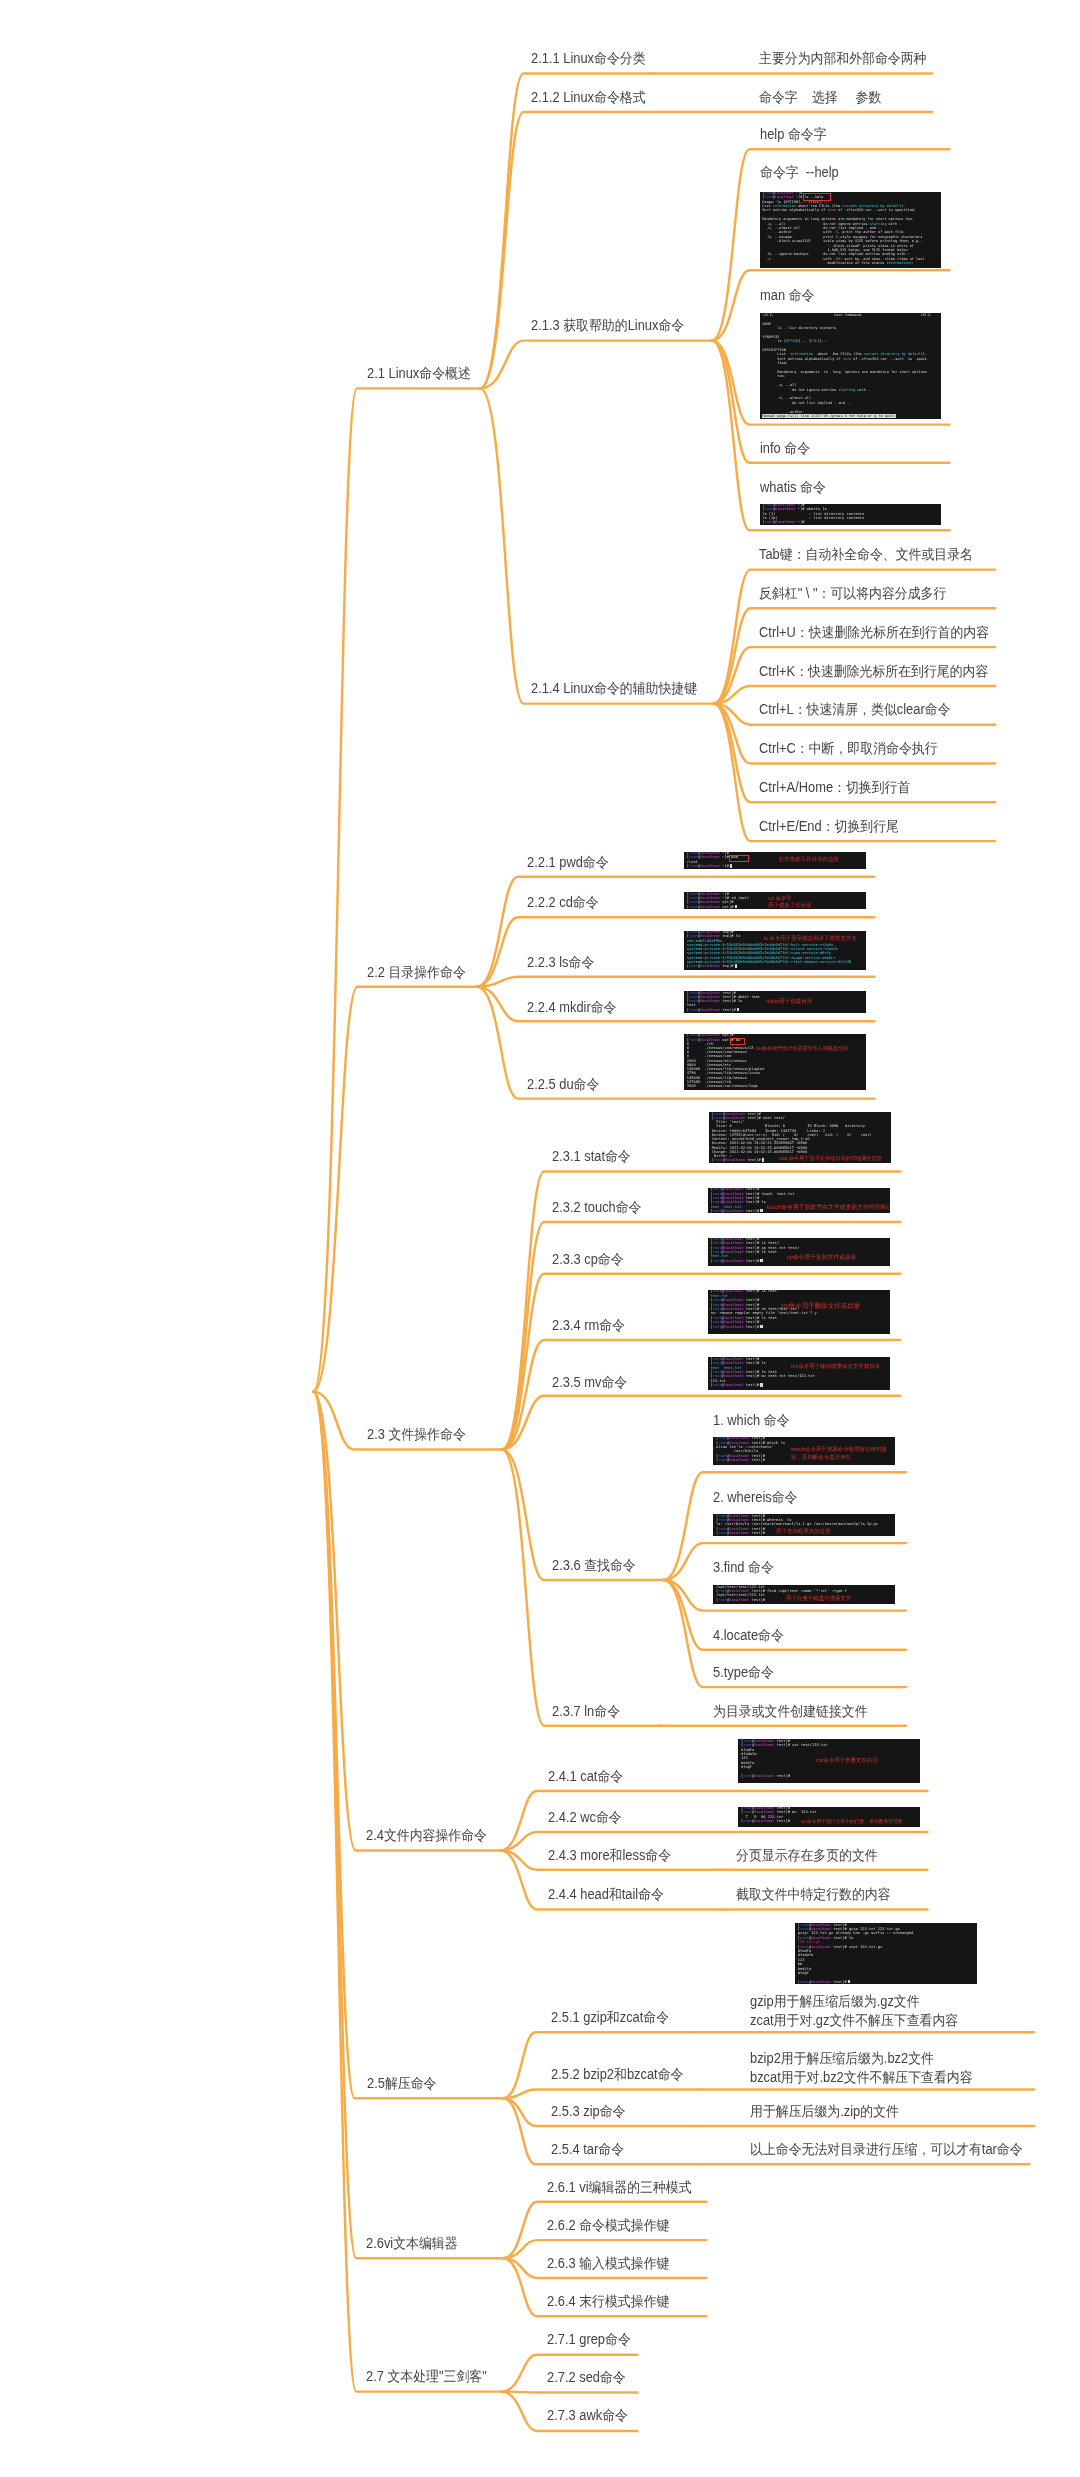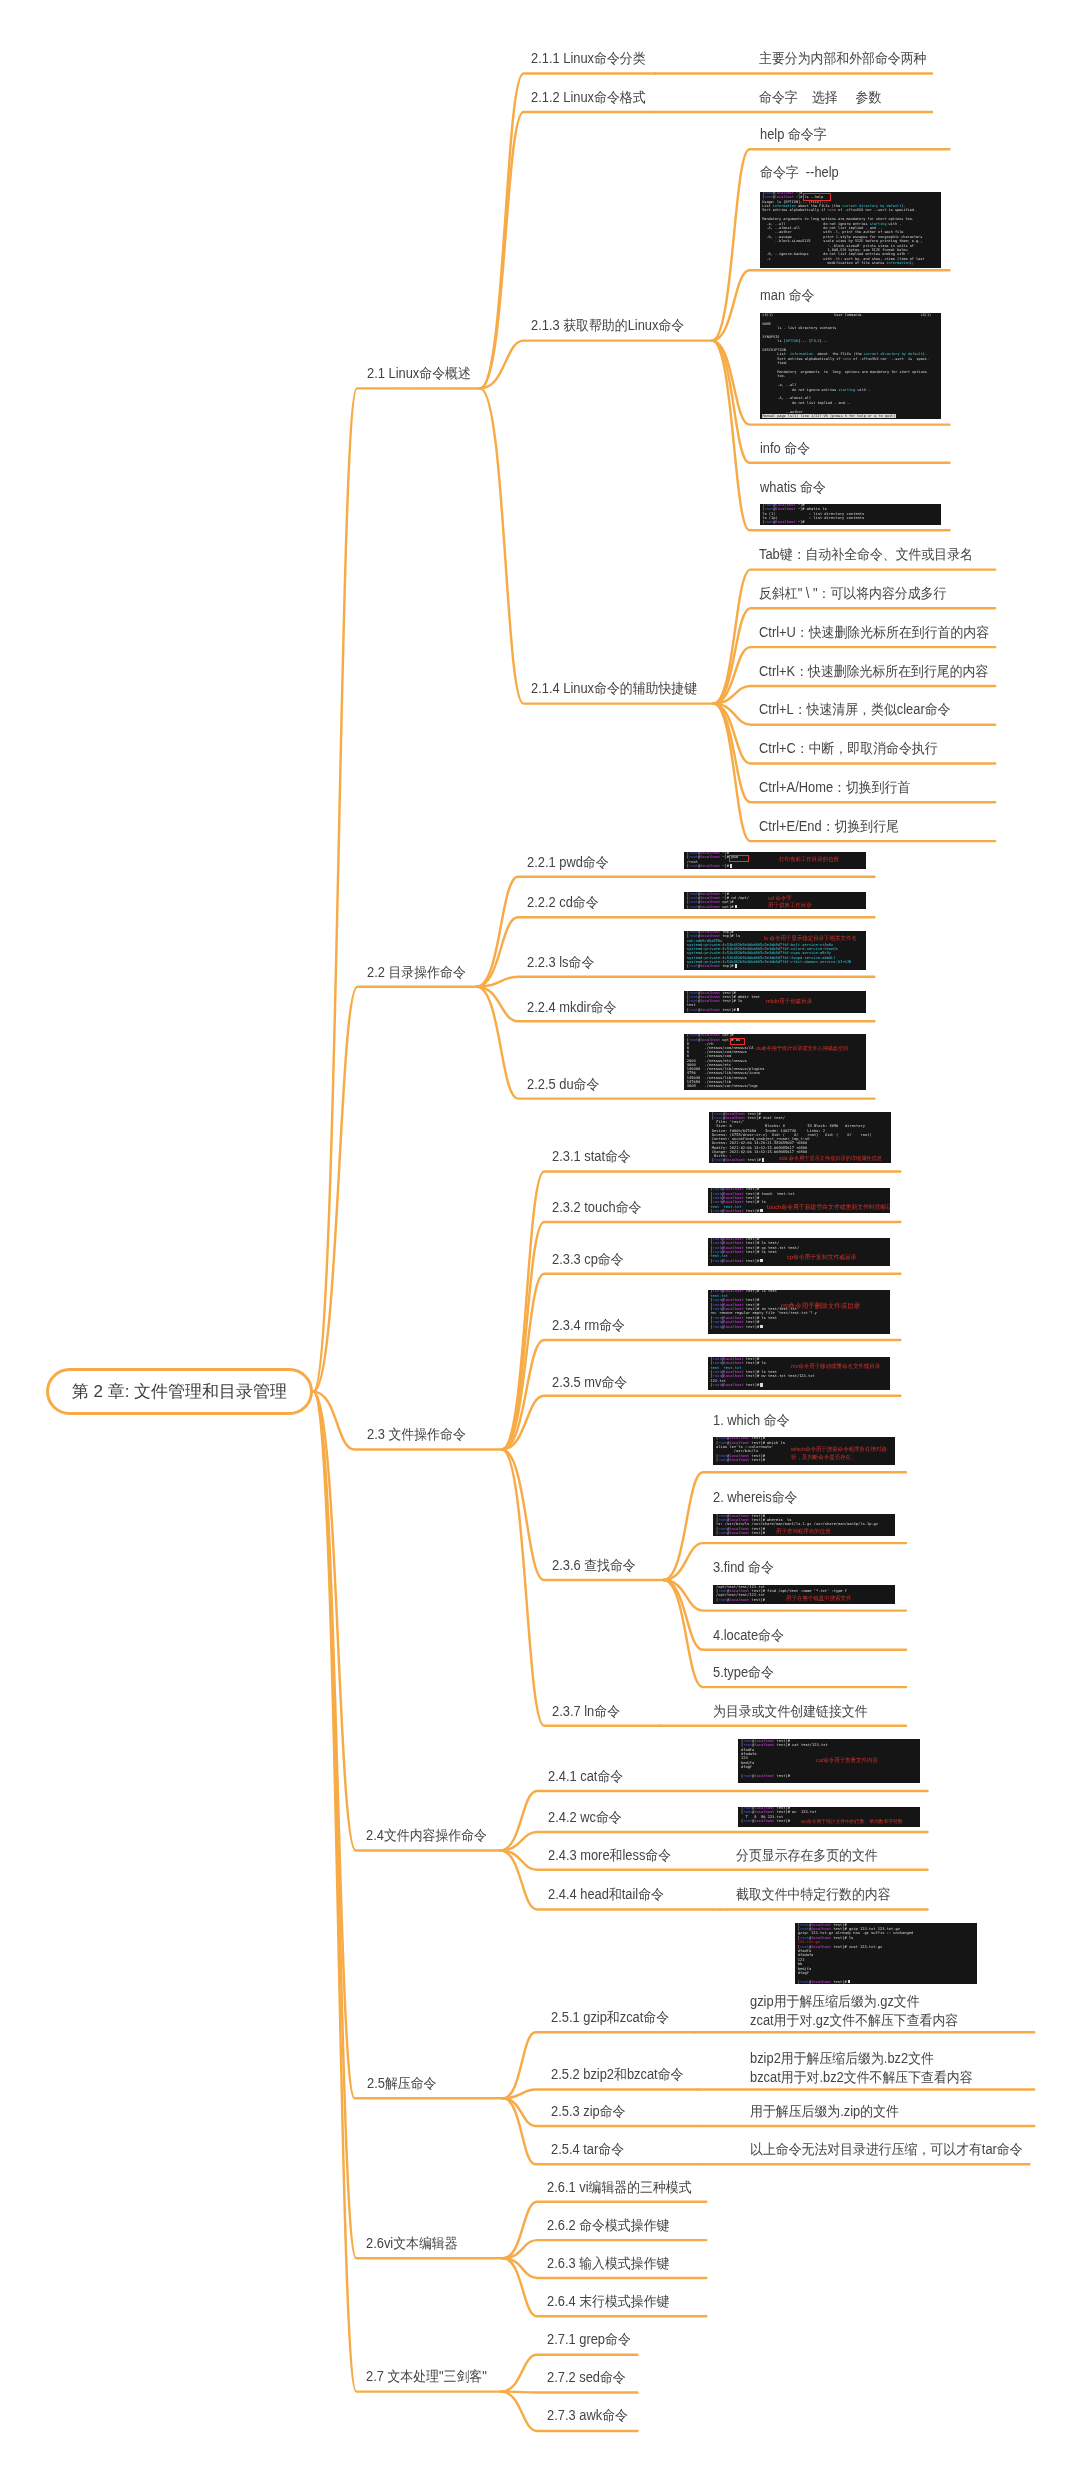--- a/index.html
+++ b/index.html
@@ -89,21 +89,20 @@
       <path d="M 313.3 1391.6 C 338.24 1391.6 338.24 2258.3 356.3 2258.3 L 503 2258.3" fill="none" stroke="#F7AB46" stroke-width="2.45" stroke-linecap="round"></path>
       <path d="M 503 2258.3 C 522.72 2258.3 522.72 2201.8 537 2201.8 L 706.3 2201.8" fill="none" stroke="#F7AB46" stroke-width="2.45" stroke-linecap="round"></path>
       <path d="M 503 2258.3 C 522.72 2258.3 522.72 2240.1 537 2240.1 L 706.3 2240.1" fill="none" stroke="#F7AB46" stroke-width="2.45" stroke-linecap="round"></path>
       <path d="M 503 2258.3 C 522.72 2258.3 522.72 2278 537 2278 L 706.3 2278" fill="none" stroke="#F7AB46" stroke-width="2.45" stroke-linecap="round"></path>
       <path d="M 503 2258.3 C 522.72 2258.3 522.72 2316.3 537 2316.3 L 706.3 2316.3" fill="none" stroke="#F7AB46" stroke-width="2.45" stroke-linecap="round"></path>
       <path d="M 313.3 1391.6 C 338.24 1391.6 338.24 2391.6 356.3 2391.6 L 501.1 2391.6" fill="none" stroke="#F7AB46" stroke-width="2.45" stroke-linecap="round"></path>
       <path d="M 501.1 2391.6 C 521.922 2391.6 521.922 2354.7 537 2354.7 L 637.4 2354.7" fill="none" stroke="#F7AB46" stroke-width="2.45" stroke-linecap="round"></path>
       <path d="M 501.1 2391.6 C 521.922 2391.6 521.922 2392.5 537 2392.5 L 637.4 2392.5" fill="none" stroke="#F7AB46" stroke-width="2.45" stroke-linecap="round"></path>
       <path d="M 501.1 2391.6 C 521.922 2391.6 521.922 2430.9 537 2430.9 L 637.4 2430.9" fill="none" stroke="#F7AB46" stroke-width="2.45" stroke-linecap="round"></path>
     </svg>
-<div class="rootnode" style="left: 45.6px; top: 1368px; width: 267.7px; height: 47.2px;"><span>第 2 章: 文件管理和目录管理</span></div>
     <div class="term" style="left: 759.6px; top: 191.6px; width: 181px; height: 76px;">
       <s style="left: 2.6px; top: -0.7px; font-size: 3.5px; line-height: 4.4px; color: rgb(213, 213, 213);"><b style="font-weight: 400; color: rgb(201, 201, 201);">[</b><b style="font-weight: 400; color: rgb(77, 95, 230);">root</b><b style="font-weight: 400; color: rgb(201, 201, 201);">@</b><b style="font-weight: 400; color: rgb(214, 70, 232);">localhost</b><b style="font-weight: 400; color: rgb(201, 201, 201);"> ~]</b><b style="font-weight: 400; color: rgb(220, 220, 220);">#</b></s>
       <s style="left: 2.6px; top: 3.7px; font-size: 3.5px; line-height: 4.4px; color: rgb(213, 213, 213);"><b style="font-weight: 400; color: rgb(201, 201, 201);">[</b><b style="font-weight: 400; color: rgb(77, 95, 230);">root</b><b style="font-weight: 400; color: rgb(201, 201, 201);">@</b><b style="font-weight: 400; color: rgb(214, 70, 232);">localhost</b><b style="font-weight: 400; color: rgb(201, 201, 201);"> ~]</b><b style="font-weight: 400; color: rgb(220, 220, 220);"># ls --help</b></s>
       <s style="left: 2.6px; top: 8.1px; font-size: 3.5px; line-height: 4.4px; color: rgb(213, 213, 213);">Usage: ls [OPTION]... [FILE]...</s>
       <s style="left: 2.6px; top: 12.5px; font-size: 3.5px; line-height: 4.4px; color: rgb(213, 213, 213);">List <b style="font-weight: 400; color: rgb(52, 198, 216);">information</b> about the FILEs (the <b style="font-weight: 400; color: rgb(52, 198, 216);">current directory by default</b>).</s>
       <s style="left: 2.6px; top: 16.9px; font-size: 3.5px; line-height: 4.4px; color: rgb(213, 213, 213);">Sort entries alphabetically if <b style="font-weight: 400; color: rgb(196, 91, 208);">none</b> of -cftuvSUX nor --sort is specified.</s>
       <s style="left: 2.6px; top: 21.3px; font-size: 3.5px; line-height: 4.4px; color: rgb(213, 213, 213);"></s>
       <s style="left: 2.6px; top: 25.7px; font-size: 3.5px; line-height: 4.4px; color: rgb(213, 213, 213);">Mandatory arguments to long options are mandatory for short options too.</s>
       <s style="left: 2.6px; top: 30.1px; font-size: 3.5px; line-height: 4.4px; color: rgb(213, 213, 213);">  -a, --all                  do not ignore entries <b style="font-weight: 400; color: rgb(52, 198, 216);">starting</b> with .</s>
       <s style="left: 2.6px; top: 34.5px; font-size: 3.5px; line-height: 4.4px; color: rgb(213, 213, 213);">  -A, --almost-all           do not list implied . and ..</s>

